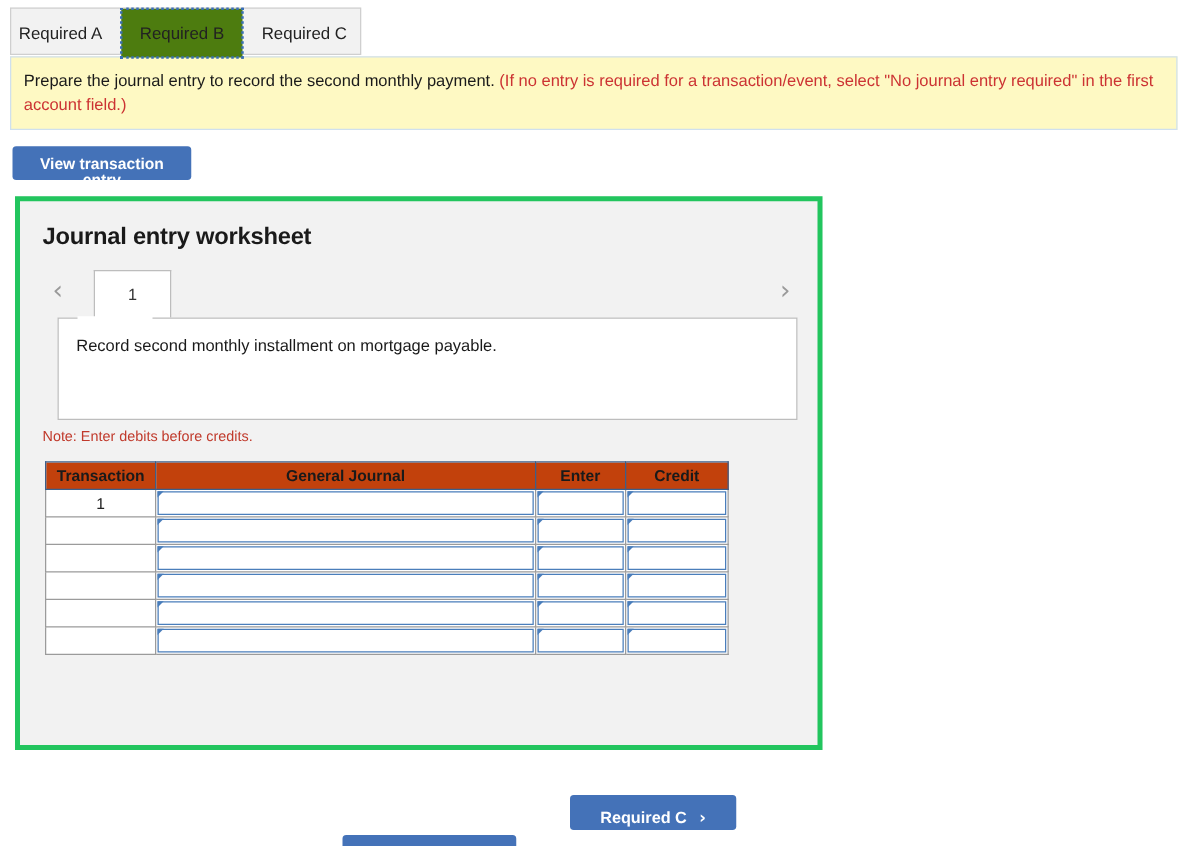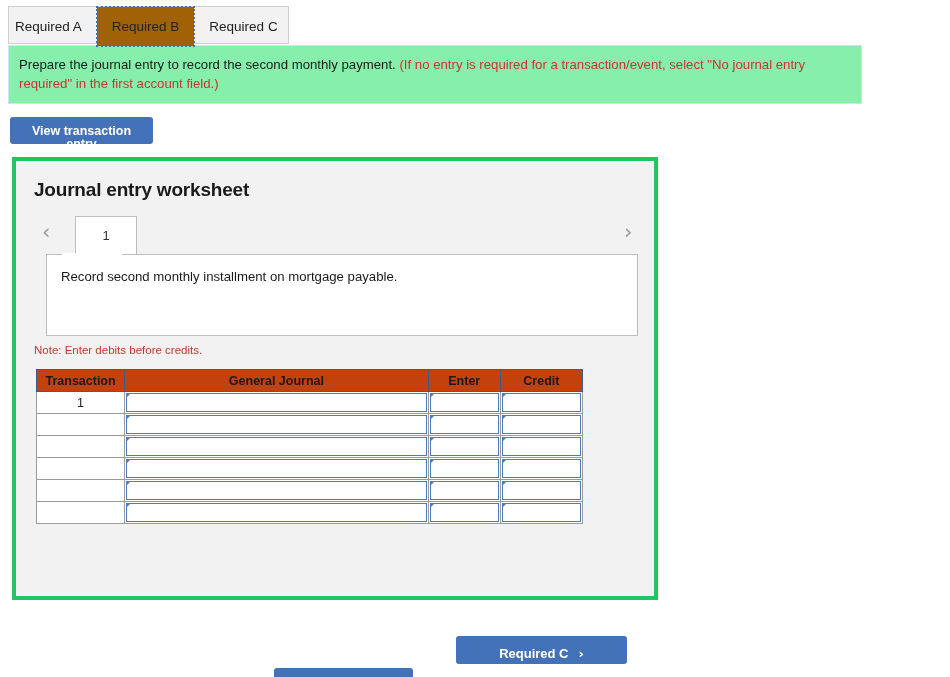--- a/index.html
+++ b/index.html
@@ -40,36 +40,36 @@
     padding: 0 15px;
     font-size: 13.5px;
     color: #222;
     box-sizing: border-box;
     background: transparent;
     z-index: 2;
     white-space: nowrap;
   }
   .tab:first-child { margin-left: 8px; }
   .tab.active {
-    background: #a16207;
+    background: #4d7c0f;
     outline: 2px dotted #3a6fb5;
     outline-offset: -1px;
     height: 39px;
     line-height: 39px;
     margin-bottom: -1px;
     z-index: 3;
   }
 
   
   .banner {
     position: absolute;
     left: 8px; top: 45px;
-    width: 854px;
+    width: 934px;
     min-height: 47px;
-    background: #86efac;
+    background: #fef9c3;
     border: 1px solid #cfe0ee;
     box-sizing: border-box;
     padding: 9px 12px 10px 10px;
     font-size: 13.2px;
     line-height: 1.45;
     color: #1a1a1a;
   }
   .banner .red { color: #cc3333; }
 
   
@@ -231,21 +231,21 @@
   .btn-nav-prev {
     position: absolute;
     left: 274px; top: 668px;
     width: 139px; height: 28px;
     padding-top: 20px;
     font-size: 13px;
   }
   .btn-nav-next {
     position: absolute;
     left: 456px; top: 636px;
-    width: 171px; height: 28px;
+    width: 133px; height: 28px;
     padding-top: 8px;
     font-size: 13px;
     text-align: center;
   }
   .navchev {
     font-family: "DejaVu Sans", sans-serif;
     font-weight: bold;
     font-size: 13px;
   }
   .navchev-l { margin-right: 10px; }

